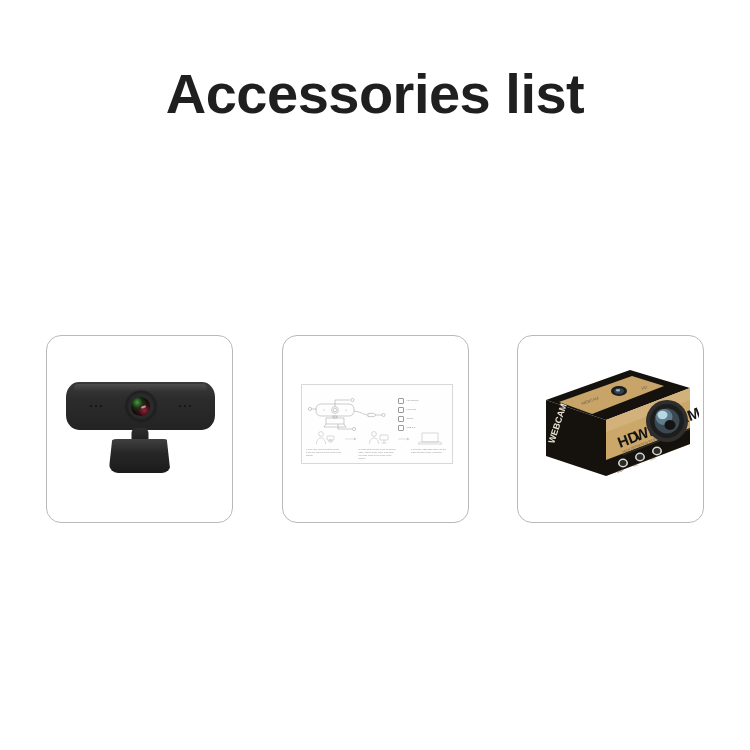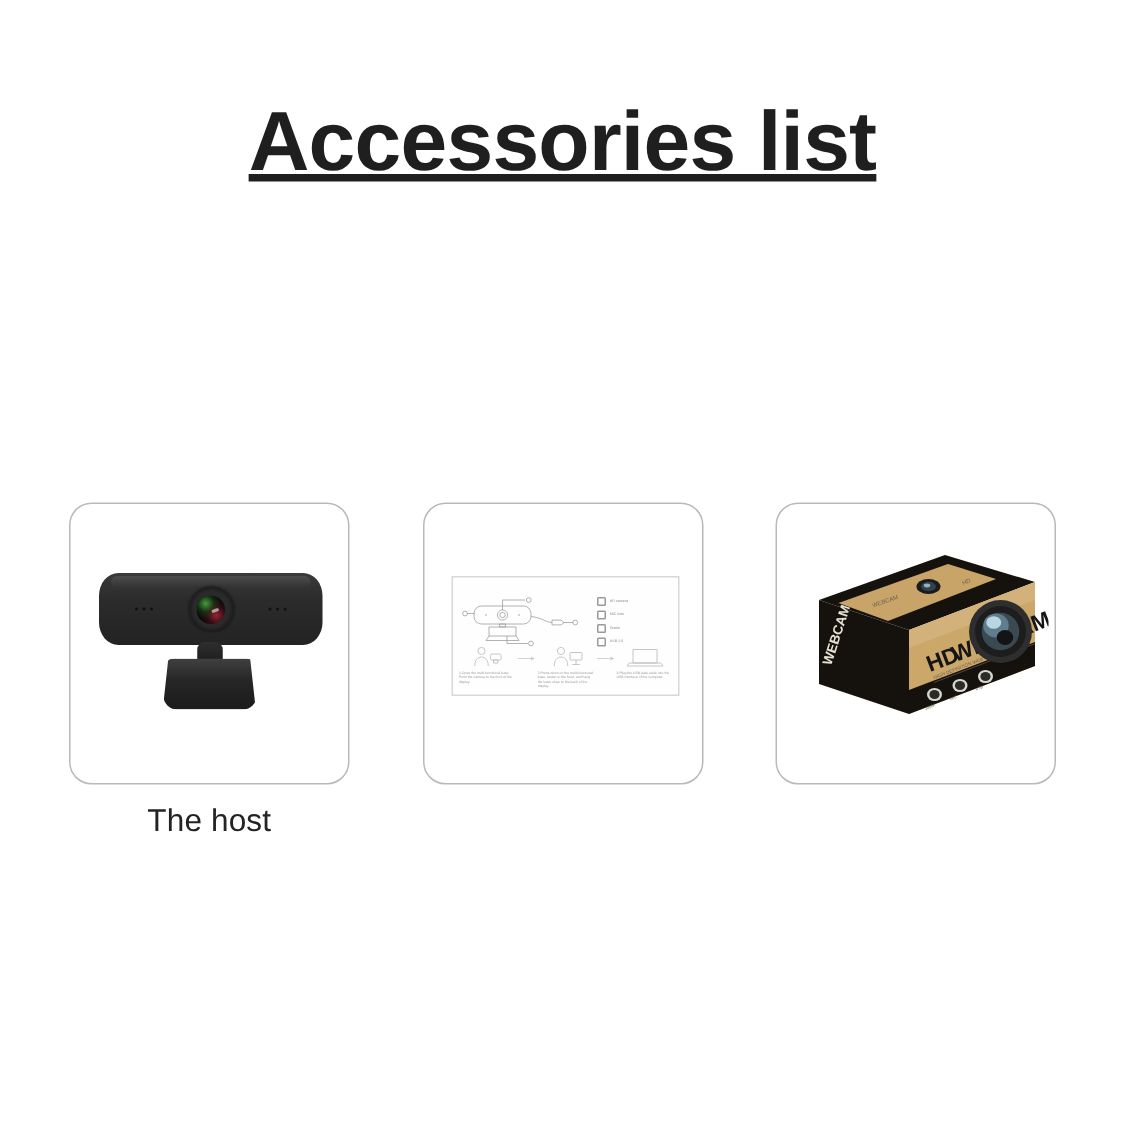--- a/index.html
+++ b/index.html
@@ -21,21 +21,20 @@
     top: 66px;
     left: 0;
     width: 750px;
     text-align: center;
     font-family: "Liberation Sans", sans-serif;
     font-size: 56px;
     font-weight: bold;
     letter-spacing: -0.5px;
     color: #1f1f1f;
     line-height: 1;
-    text-decoration: underline;
   }
 
   
   #cards-row {
     position: absolute;
     top: 335px;
     left: 46px;
     width: 658px;
     height: 188px;
     display: flex;
@@ -470,14 +469,13 @@
           <text class="boxtext-tiny" x="128" y="108" font-size="2.6" fill="#9a958c">USB</text>
         </g>
 
       </svg>
     </div>
   </div>
 
 </div>
 
 <div id="captions-row">
-  <div class="caption">The host</div>
 </div>
 
 </body></html>

